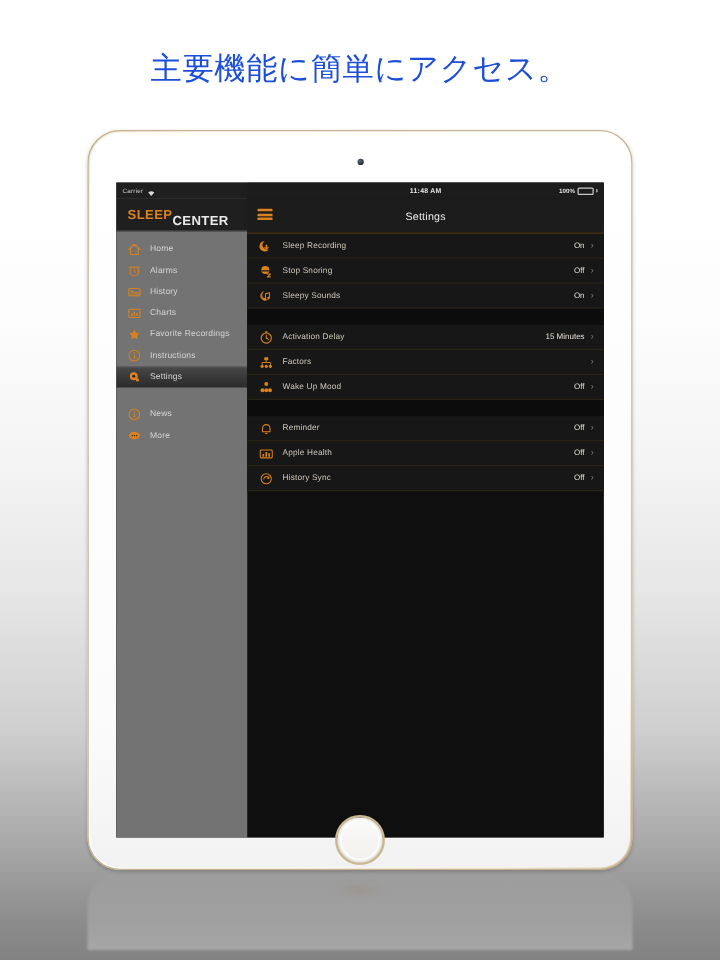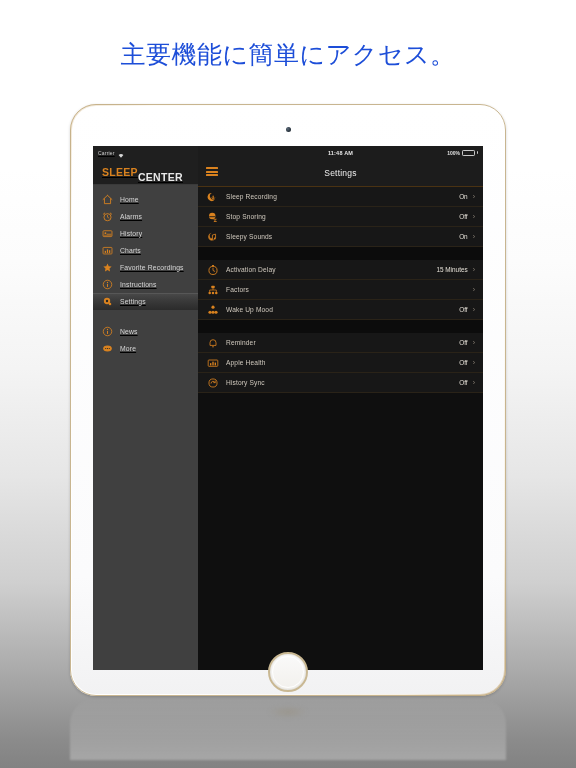--- a/index.html
+++ b/index.html
@@ -101,24 +101,23 @@
     height: 524px;
     background: #0e0e0e;
     overflow: hidden;
     display: flex;
   }
 
   
   .sidebar {
     width: 105px;
     height: 100%;
-    background: #404040;
+    background: #737373;
     position: relative;
     flex: 0 0 105px;
-    text-decoration: underline;
   }
   .sb-status {
     height: 13px;
     display: flex;
     align-items: center;
     padding-left: 5px;
     gap: 3px;
     background: #1f1f1f;
   }
   .sb-status .carrier {

